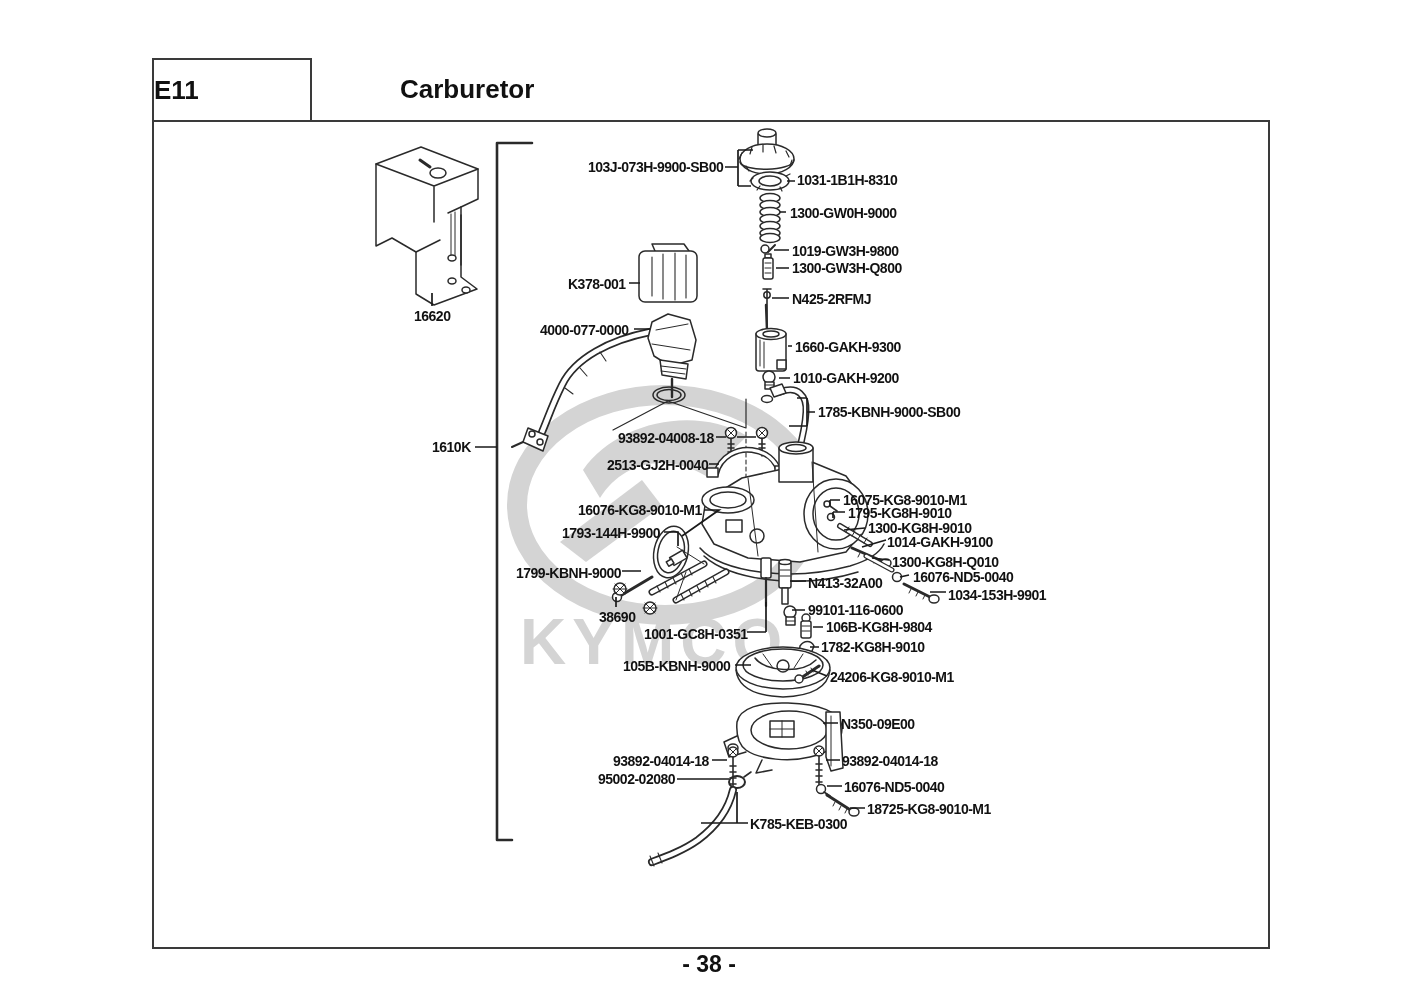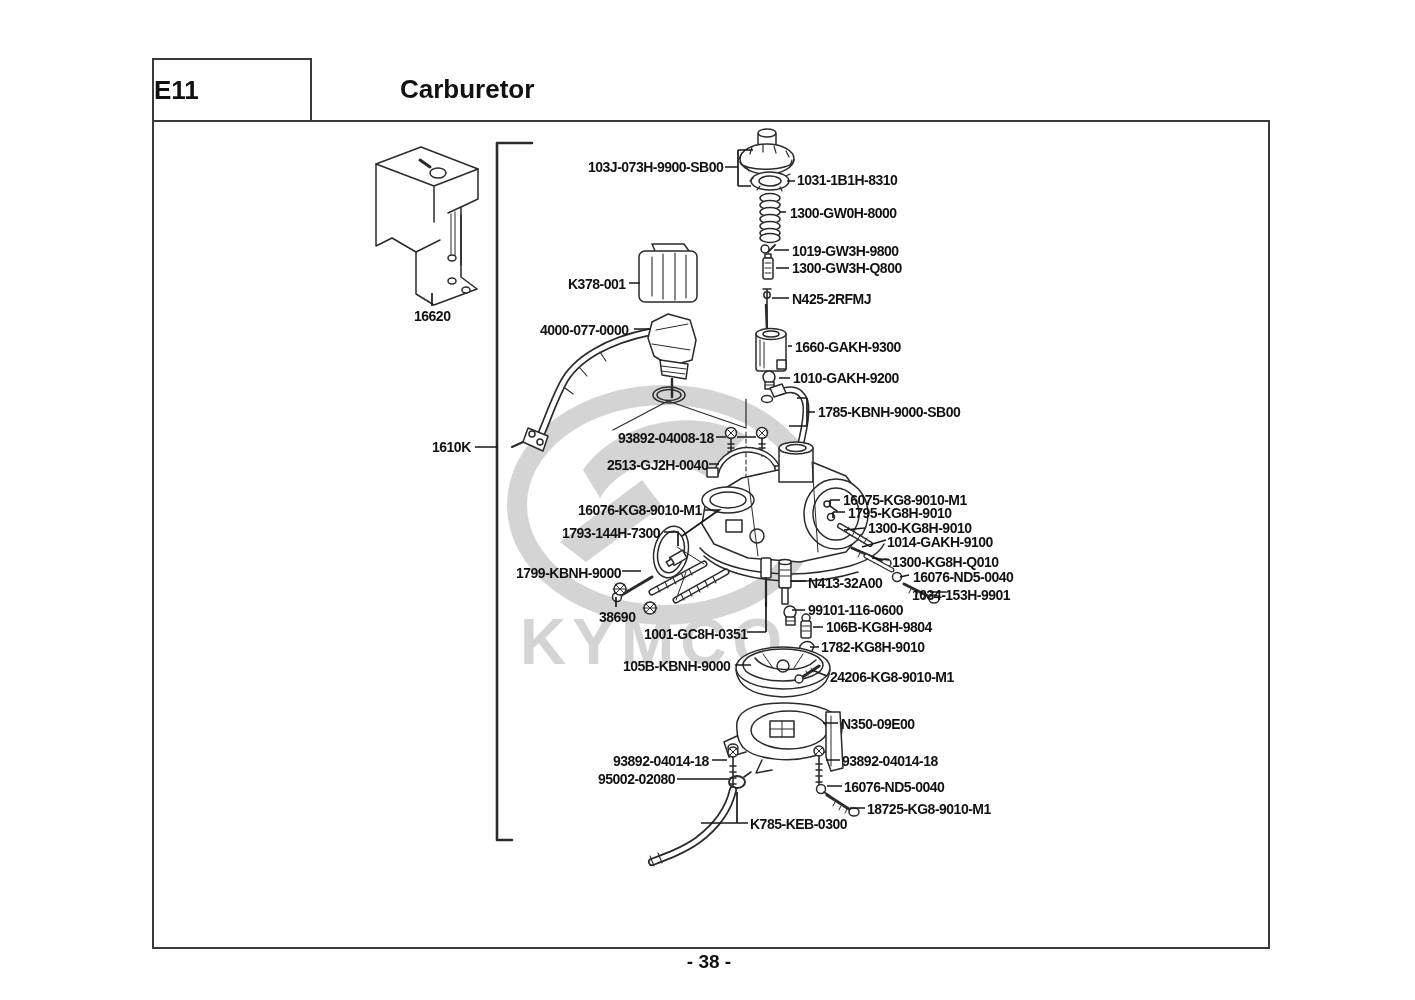--- a/index.html
+++ b/index.html
@@ -8,21 +8,21 @@
   #diagram-svg{position:absolute;left:0;top:0;}
   .frame{position:absolute;left:152px;top:120px;width:1114px;height:825px;
          border:2px solid #3a3a3a;}
   .code-box{position:absolute;left:152px;top:58px;width:156px;height:60px;
             border:2px solid #3a3a3a;display:flex;align-items:center;justify-content:flex-start;
             font-size:26px;font-weight:bold;background:#fff;}
   .title{position:absolute;left:360px;top:74px;font-size:26px;font-weight:bold;margin-left:40px;}
   .lbl{position:absolute;white-space:nowrap;font-size:14px;font-weight:bold;
        letter-spacing:-0.5px;line-height:1.1;}
   .pageno{position:absolute;left:152px;top:951px;width:1114px;text-align:center;
-          font-size:19px;font-weight:bold;}
+          font-size:23px;font-weight:bold;}
 </style>
 </head>
 <body>
 
 <div id="page">
 
   <svg id="diagram-svg" width="1415" height="1000" viewBox="0 0 1415 1000">
 
     <g fill="#d4d4d4" stroke="none">
       <ellipse cx="665" cy="505" rx="148" ry="110" fill="none" stroke="#d4d4d4" stroke-width="20"></ellipse>
@@ -303,42 +303,42 @@
   </svg>
 
   <div class="code-box">
     <span>E11</span>
   </div>
   <div class="title">Carburetor</div>
   <div class="frame"></div>
 
   <div class="lbl" style="left:588px;top:160px">103J-073H-9900-SB00</div>
   <div class="lbl" style="left:797px;top:173px">1031-1B1H-8310</div>
-  <div class="lbl" style="left:790px;top:206px">1300-GW0H-8000</div>
+  <div class="lbl" style="left:790px;top:206px">1300-GW0H-9000</div>
   <div class="lbl" style="left:792px;top:244px">1019-GW3H-9800</div>
   <div class="lbl" style="left:792px;top:261px">1300-GW3H-Q800</div>
   <div class="lbl" style="left:792px;top:292px">N425-2RFMJ</div>
   <div class="lbl" style="left:795px;top:340px">1660-GAKH-9300</div>
   <div class="lbl" style="left:793px;top:371px">1010-GAKH-9200</div>
   <div class="lbl" style="left:568px;top:277px">K378-001</div>
   <div class="lbl" style="left:540px;top:323px">4000-077-0000</div>
   <div class="lbl" style="left:414px;top:309px">16620</div>
   <div class="lbl" style="left:432px;top:440px">1610K</div>
   <div class="lbl" style="left:818px;top:405px">1785-KBNH-9000-SB00</div>
   <div class="lbl" style="left:618px;top:431px">93892-04008-18</div>
   <div class="lbl" style="left:607px;top:458px">2513-GJ2H-0040</div>
   <div class="lbl" style="left:843px;top:493px">16075-KG8-9010-M1</div>
   <div class="lbl" style="left:848px;top:506px">1795-KG8H-9010</div>
   <div class="lbl" style="left:868px;top:521px">1300-KG8H-9010</div>
   <div class="lbl" style="left:887px;top:535px">1014-GAKH-9100</div>
   <div class="lbl" style="left:892px;top:555px">1300-KG8H-Q010</div>
   <div class="lbl" style="left:913px;top:570px">16076-ND5-0040</div>
-  <div class="lbl" style="left:912px;top:588px">1034-153H-9901</div>
+  <div class="lbl" style="left:948px;top:588px">1034-153H-9901</div>
   <div class="lbl" style="left:578px;top:503px">16076-KG8-9010-M1</div>
-  <div class="lbl" style="left:562px;top:526px">1793-144H-7300</div>
+  <div class="lbl" style="left:562px;top:526px">1793-144H-9900</div>
   <div class="lbl" style="left:516px;top:566px">1799-KBNH-9000</div>
   <div class="lbl" style="left:599px;top:610px">38690</div>
   <div class="lbl" style="left:808px;top:576px">N413-32A00</div>
   <div class="lbl" style="left:808px;top:603px">99101-116-0600</div>
   <div class="lbl" style="left:644px;top:627px">1001-GC8H-0351</div>
   <div class="lbl" style="left:826px;top:620px">106B-KG8H-9804</div>
   <div class="lbl" style="left:821px;top:640px">1782-KG8H-9010</div>
   <div class="lbl" style="left:623px;top:659px">105B-KBNH-9000</div>
   <div class="lbl" style="left:830px;top:670px">24206-KG8-9010-M1</div>
   <div class="lbl" style="left:841px;top:717px">N350-09E00</div>

